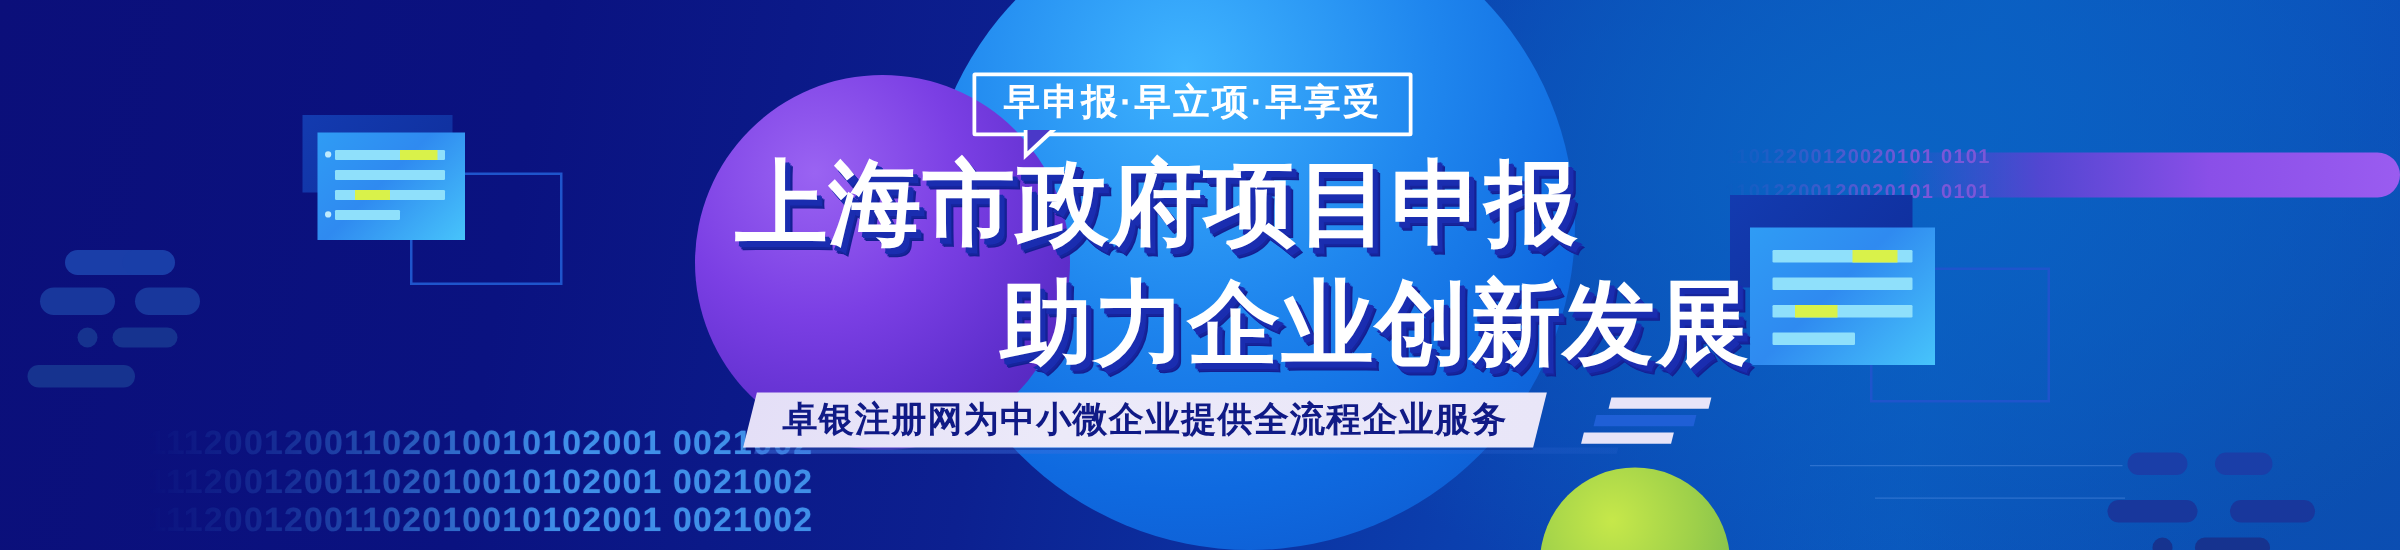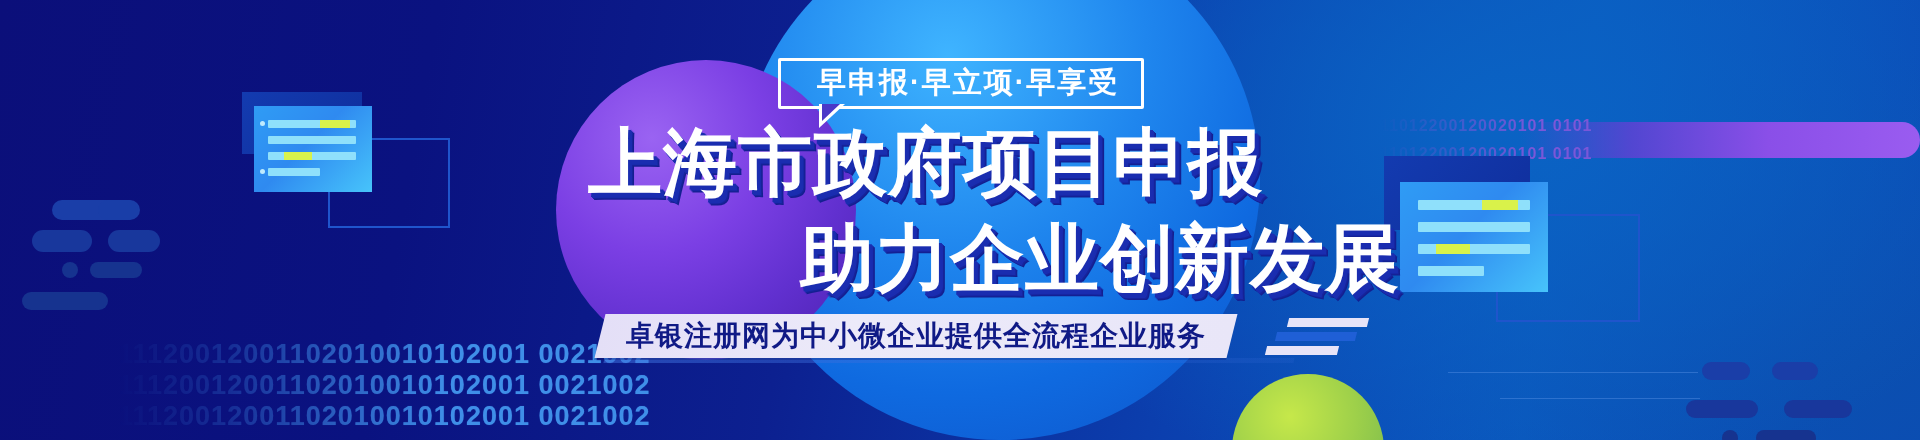--- a/index.html
+++ b/index.html
@@ -77,21 +77,21 @@
     background:linear-gradient(135deg,#2f9cf5 0%,#2f8af0 45%,#47c4fb 100%);
   }
   .doc-row{position:absolute;background:#8fe0fb;border-radius:1px;}
   .doc-row .hl{position:absolute;top:0;height:100%;background:#d9f24a;}
   .doc-dot{position:absolute;width:5px;height:5px;border-radius:50%;background:#bfeafd;}
 
   
   .badge{
     position:absolute;left:778px;top:58px;
     border:3px solid #ffffff;border-radius:2px;
-    padding:7px 22px 9px 36px;
+    padding:7px 22px 9px 22px;
     display:flex;align-items:center;
   }
   .badge-text{
     color:#ffffff;font-size:29px;font-weight:700;letter-spacing:2px;
     white-space:nowrap;line-height:1;
   }
   .badge-tail{
     position:absolute;left:38px;bottom:-22px;width:0;height:0;
     border-left:0 solid transparent;
     border-right:26px solid transparent;

